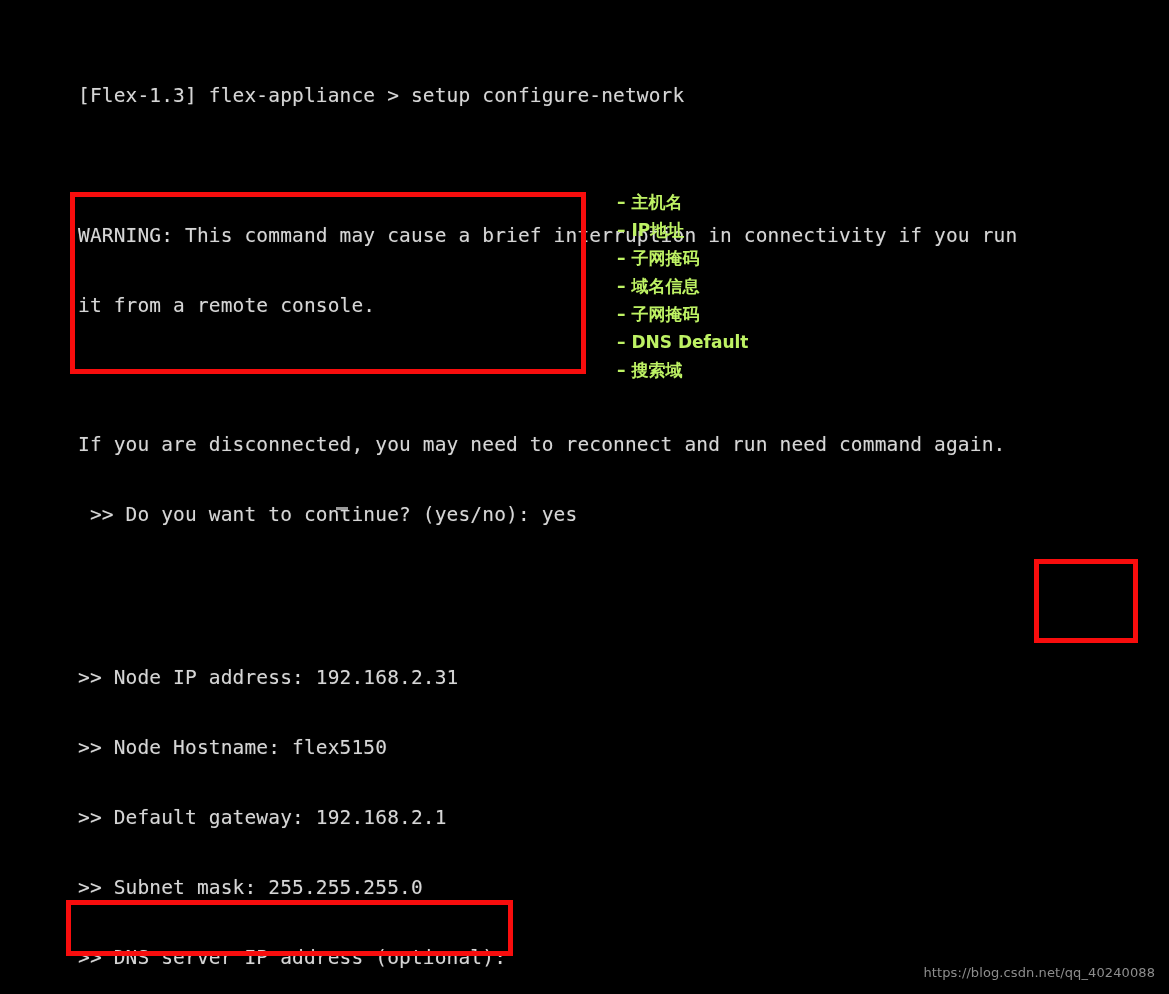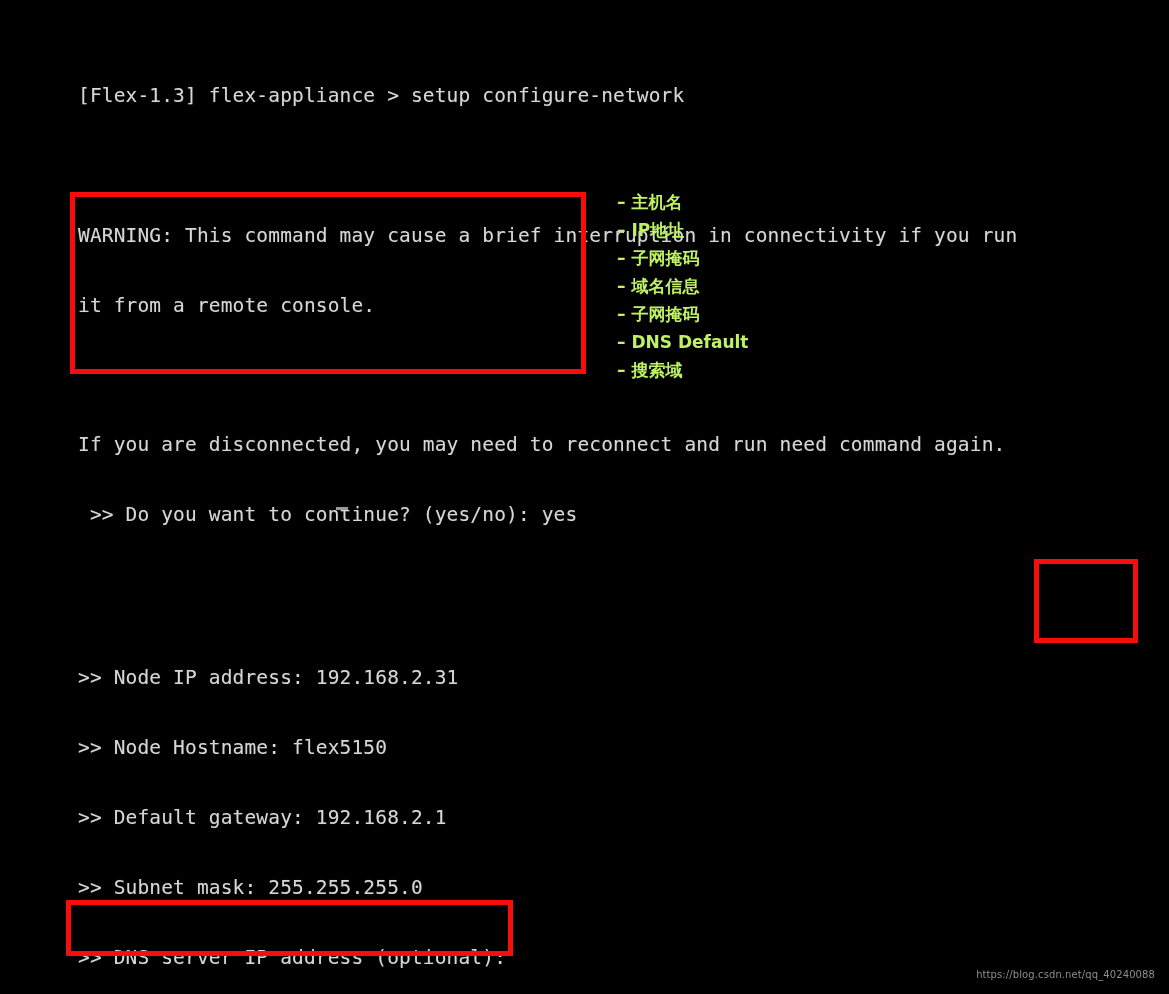--- a/index.html
+++ b/index.html
@@ -70,21 +70,21 @@
   }
   .annot { display: block; height: 28px; white-space: nowrap; }
 
   
   .watermark {
     position: absolute;
     right: 14px;
     bottom: 14px;
     color: #8d8d8d;
     font-family: "DejaVu Sans", "Liberation Sans", sans-serif;
-    font-size: 10px;
+    font-size: 13px;
     letter-spacing: 0.1px;
     white-space: nowrap;
   }
 </style>
 </head>
 <body>
 
 <div id="screen">
 
   <div class="term">

